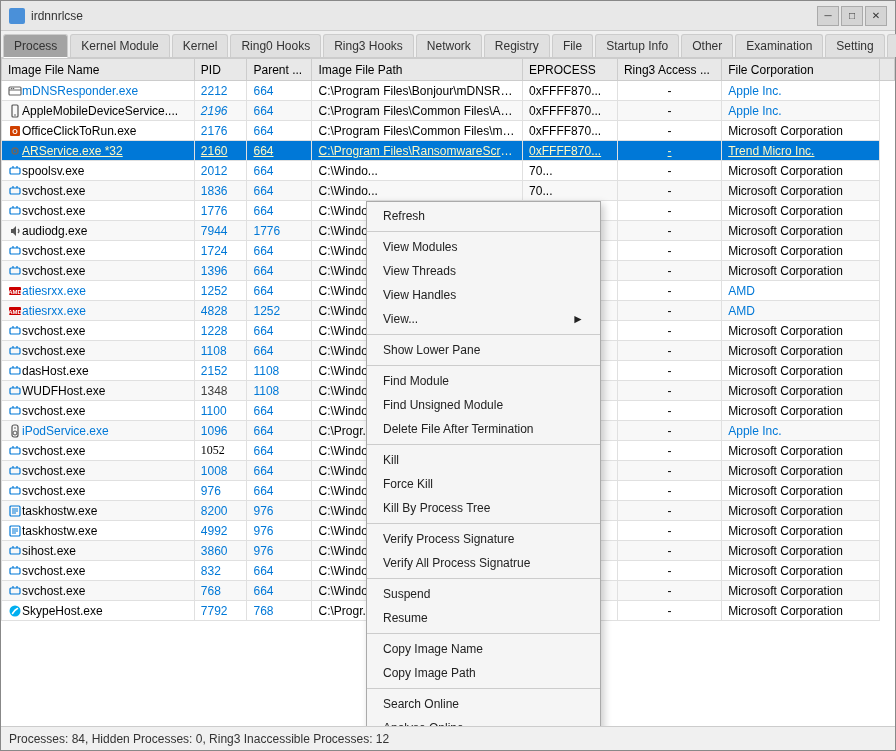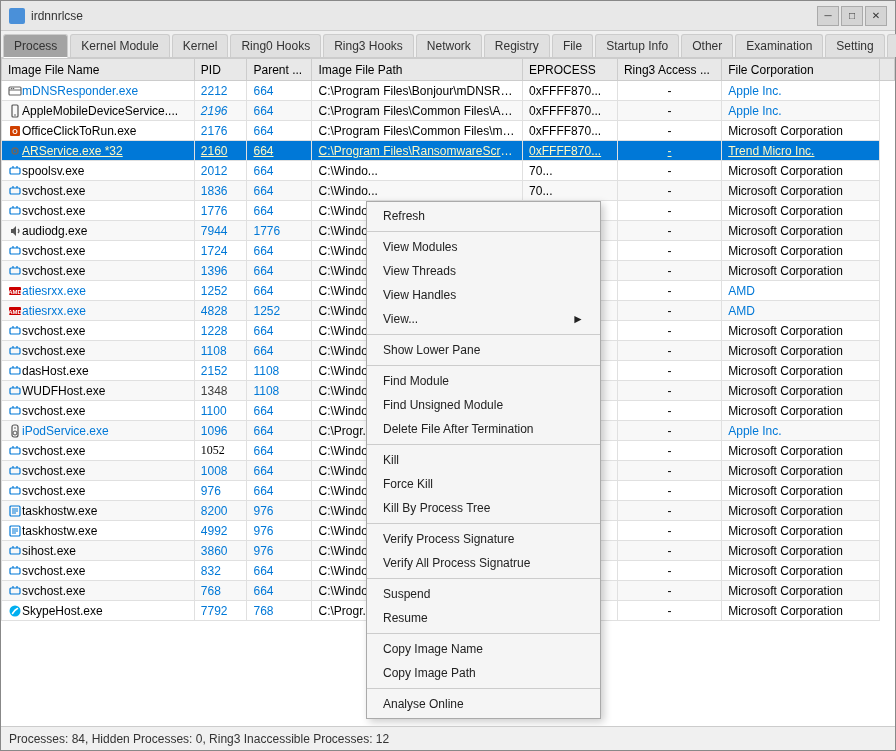--- a/index.html
+++ b/index.html
@@ -805,20 +805,21 @@
         <div class="ctx-separator"></div>
         <div class="ctx-item">Verify Process Signature</div>
         <div class="ctx-item">Verify All Process Signatrue</div>
         <div class="ctx-separator"></div>
         <div class="ctx-item">Suspend</div>
         <div class="ctx-item">Resume</div>
         <div class="ctx-separator"></div>
         <div class="ctx-item">Copy Image Name</div>
         <div class="ctx-item">Copy Image Path</div>
         <div class="ctx-separator"></div>
+        <div class="ctx-item">Search Online</div>
         <div class="ctx-item">Analyse Online</div>
       </div>
   </div>
 
   <div class="status-bar">
     <span>Processes: 84, Hidden Processes: 0, Ring3 Inaccessible Processes: 12</span>
   </div>
 </div>
 
 </body></html>

